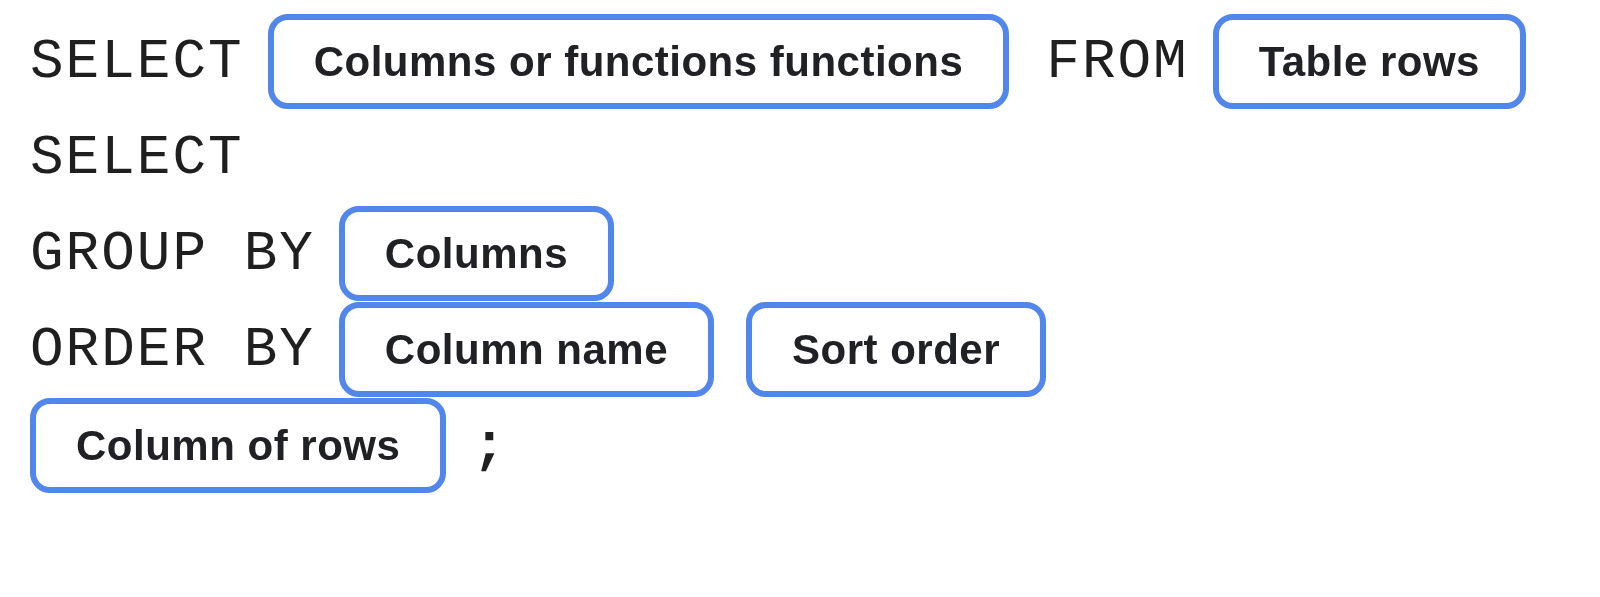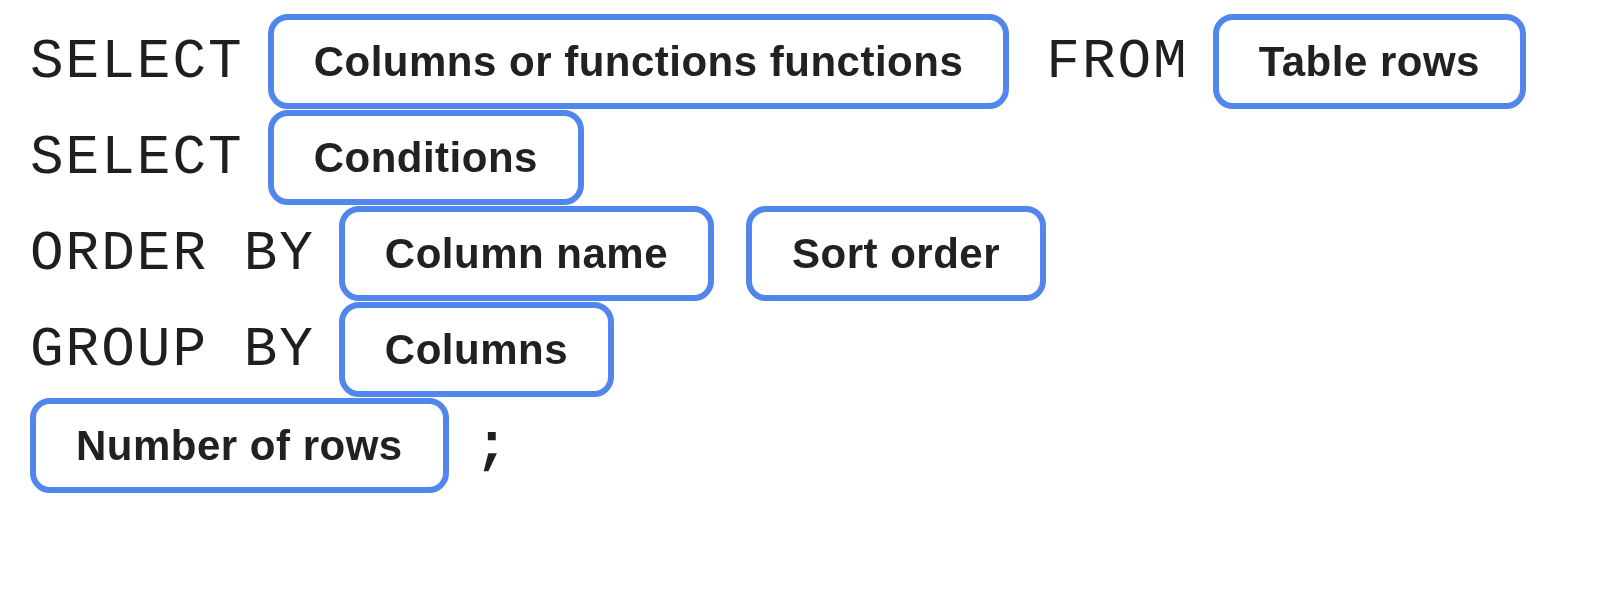--- a/index.html
+++ b/index.html
@@ -78,33 +78,32 @@
 
     <div class="row">
       <span class="kw">SELECT</span>
       <span class="pill wide">Columns or functions functions</span>
       <span class="kw second">FROM</span>
       <span class="pill tablename">Table rows</span>
     </div>
 
     <div class="row">
       <span class="kw">SELECT</span>
-      <span class="pill">Conditions</span>
+    </div>
+
+    <div class="row">
+      <span class="kw">GROUP BY</span>
+      <span class="pill">Columns</span>
     </div>
 
     <div class="row">
       <span class="kw">ORDER BY</span>
       <span class="pill">Column name</span>
       <span class="pill">Sort order</span>
     </div>
 
     <div class="row">
-      <span class="kw">GROUP BY</span>
-      <span class="pill">Columns</span>
-    </div>
-
-    <div class="row">
-      <span class="pill">Number of rows</span>
+      <span class="pill">Column of rows</span>
       <span class="terminator">;</span>
     </div>
 
   </div>
 </div>
 
 </body></html>

